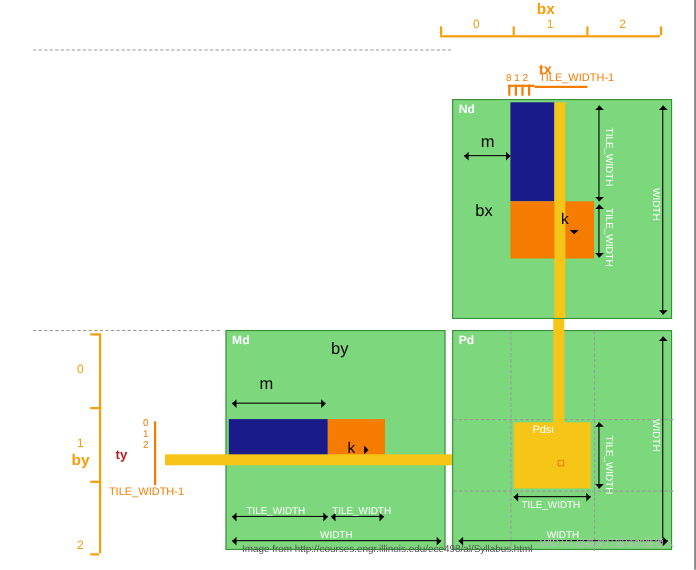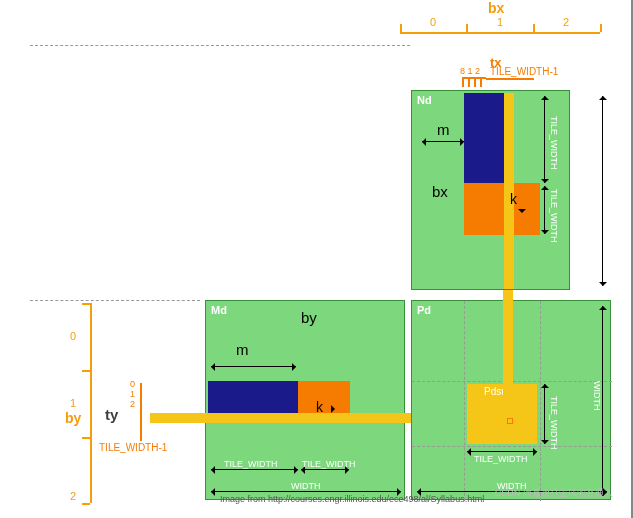--- a/index.html
+++ b/index.html
@@ -55,21 +55,21 @@
     <span></span>
     <span></span>
   </div>
 <div class="tx-lbl" style="left:460px;top:66px">8 1 2</div>
 <div style="position:absolute;left:486px;top:78px;width:48px;height:2px;background:#f57c00"></div>
 <div class="tx-lbl" style="left:490px;top:66px;font-size:10px">TILE_WIDTH-1</div>
 
 <div class="dashed-h" style="left:30px;top:45px;width:380px"></div>
 <div class="dashed-h" style="left:30px;top:300px;width:170px"></div>
 
-<div class="panel" style="left:411px;top:90px;width:159px;height:200px">
+<div class="panel" style="left:411px;top:90px;width:200px;height:200px">
   <div class="panel-label">Nd</div>
   <div class="darkblue" style="position:absolute;left:52px;top:2px;width:40px;height:90px"></div>
   <div class="darkorange" style="position:absolute;left:52px;top:92px;width:76px;height:52px"></div>
   <div class="yellow" style="position:absolute;left:92px;top:2px;width:10px;height:196px"></div>
   <div class="arrow-h" style="left:10px;top:50px;width:42px"></div>
   <div class="txt" style="left:25px;top:30px;font-size:15px">m</div>
   <div class="txt" style="left:20px;top:92px;font-size:15px">bx</div>
   <div class="txt" style="left:98px;top:100px;font-size:14px">k</div>
   <div style="position:absolute;left:106px;top:118px;border:4px solid transparent;border-top-color:#000"></div>
   <div class="arrow-v" style="left:132px;top:5px;height:87px"></div>
@@ -83,21 +83,21 @@
 <div class="axis-label orange" style="left:65px;top:410px">by</div>
 <div class="axis-line-v" style="left:90px;top:303px;height:200px"></div>
 <div class="axis-tick-h" style="left:82px;top:303px"></div>
 <div class="axis-tick-h" style="left:82px;top:370px"></div>
 <div class="axis-tick-h" style="left:82px;top:437px"></div>
 <div class="axis-tick-h" style="left:82px;top:503px"></div>
 <div class="tick-label" style="left:70px;top:330px">0</div>
 <div class="tick-label" style="left:70px;top:397px">1</div>
 <div class="tick-label" style="left:70px;top:490px">2</div>
 
-<div class="axis-label" style="left:105px;top:406px;color:#404040;font-size:15px">ty</div>
+<div class="axis-label" style="left:105px;top:406px;color:#b91c1c;font-size:12px">ty</div>
 <div class="tx-lbl" style="left:130px;top:379px">0</div>
 <div class="tx-lbl" style="left:130px;top:389px">1</div>
 <div class="tx-lbl" style="left:130px;top:399px">2</div>
 <div style="position:absolute;left:140px;top:383px;width:2px;height:58px;background:#f57c00"></div>
 <div class="tx-lbl" style="left:99px;top:442px;font-size:10px">TILE_WIDTH-1</div>
 
 <div class="panel" style="left:205px;top:300px;width:200px;height:200px">
   <div class="panel-label">Md</div>
   <div class="darkblue" style="position:absolute;left:2px;top:80px;width:90px;height:40px"></div>
   <div class="darkorange" style="position:absolute;left:92px;top:80px;width:52px;height:40px"></div>
@@ -131,14 +131,14 @@
   <div class="txt txt-w" style="left:62px;top:153px">TILE_WIDTH</div>
   <div class="arrow-v" style="left:190px;top:5px;height:190px"></div>
   <div class="arrow-h" style="left:5px;top:190px;width:190px"></div>
   <div class="txt txt-w" style="left:180px;top:80px;writing-mode:vertical-rl">WIDTH</div>
   <div class="txt txt-w" style="left:85px;top:180px">WIDTH</div>
 </div>
 
 <div class="yellow" style="position:absolute;left:503px;top:290px;width:10px;height:128px"></div>
 
 <div class="credit" style="left:220px;bottom:14px">Image from http://courses.engr.illinois.edu/ece498/al/Syllabus.html</div>
-<div class="water" style="right:20px;bottom:18px">CSDN @喜欢打篮球的普通人</div>
+<div class="water" style="right:20px;bottom:18px">WIDTH @喜欢打篮球的普通人</div>
 <div class="edge"></div>
 
 </body></html>

